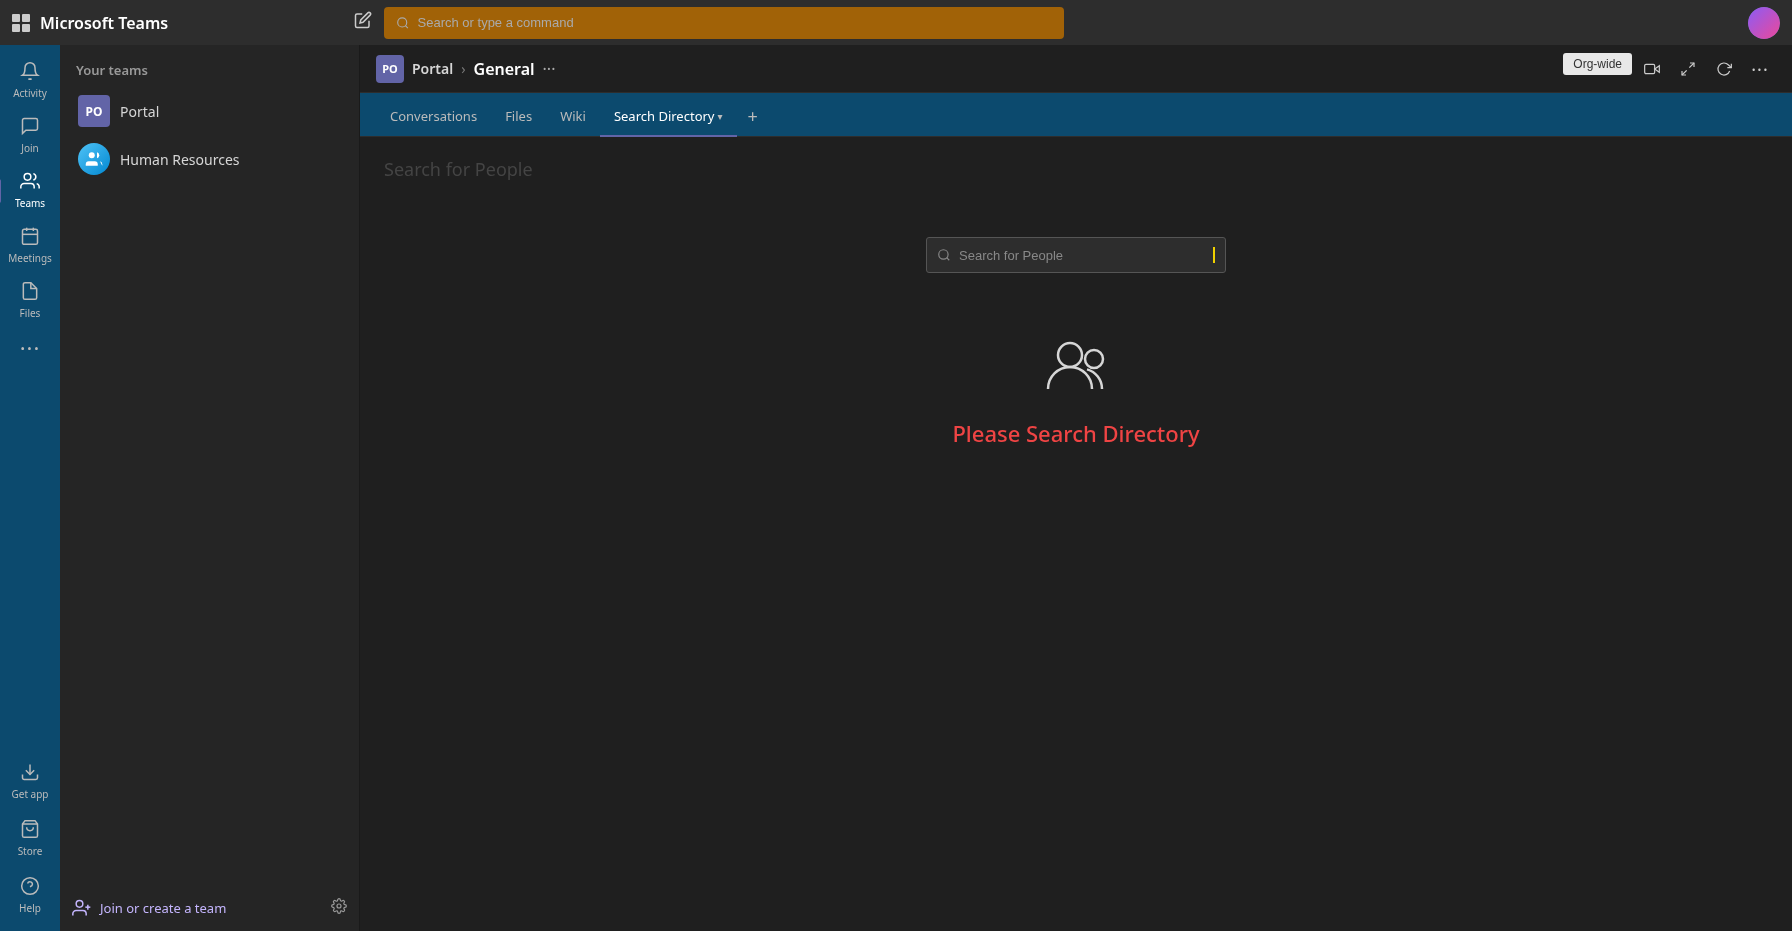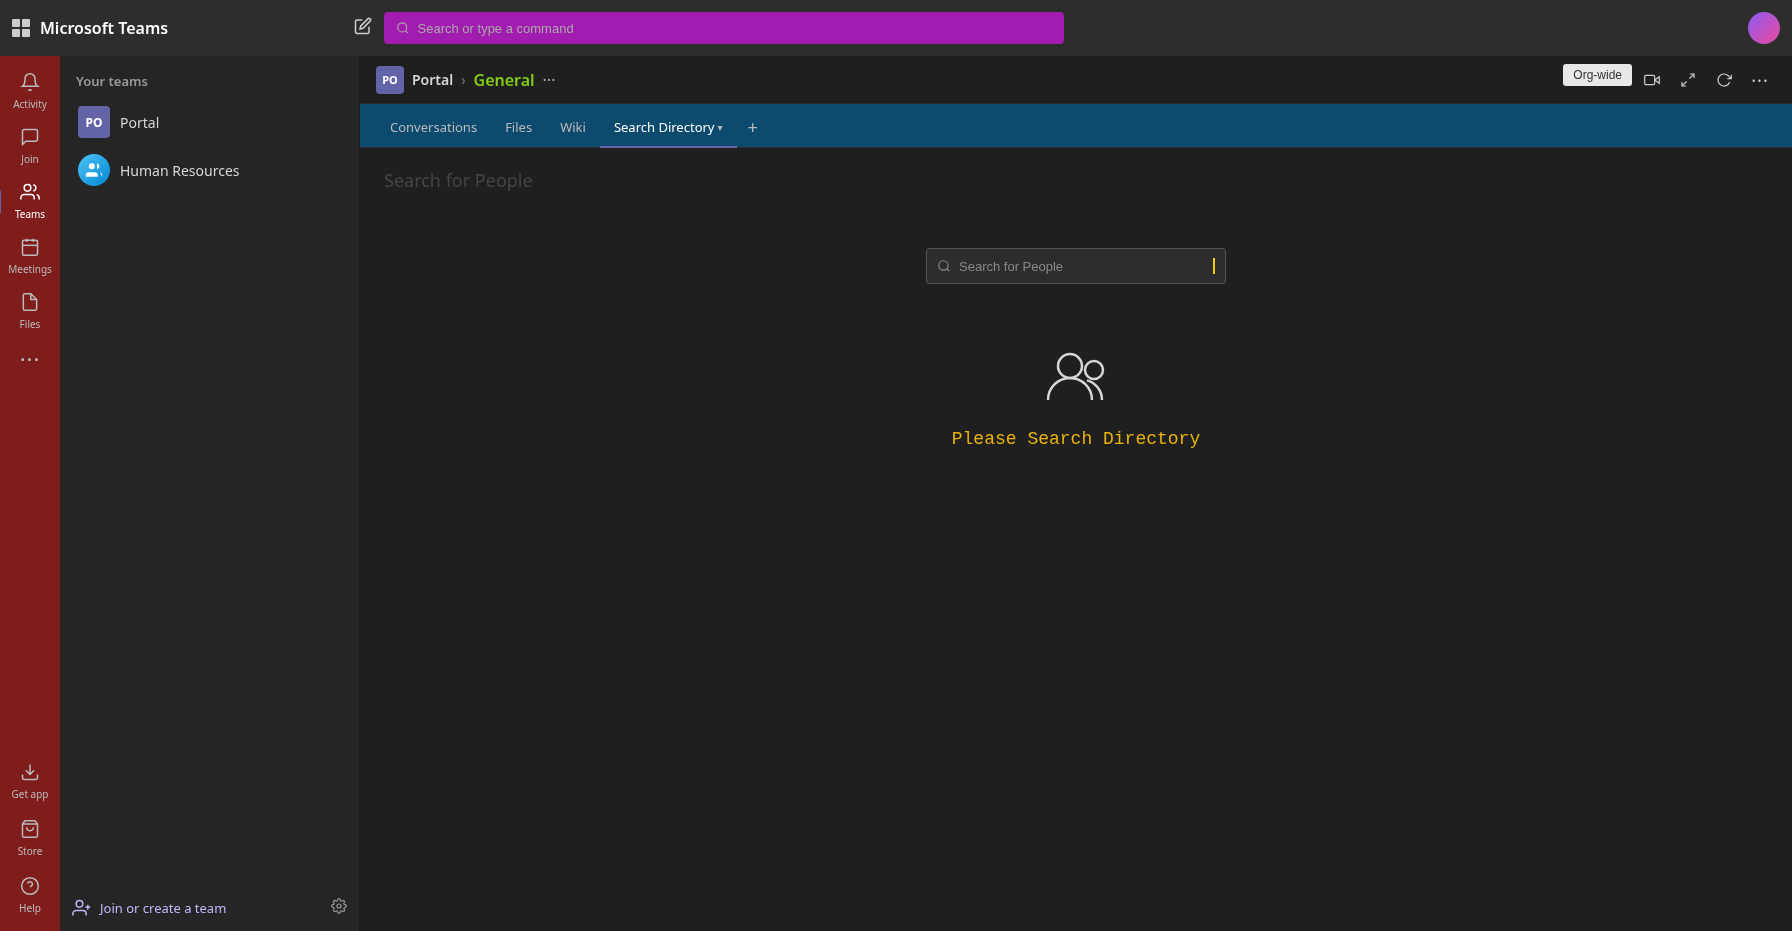--- a/index.html
+++ b/index.html
@@ -9,21 +9,21 @@
       color: #d6d6d6;
       width: 1792px;
       height: 931px;
       overflow: hidden;
       display: flex;
       flex-direction: column;
     }
 
     
     .top-bar {
-      height: 56px;
+      height: 45px;
       background: #2d2d2d;
       display: flex;
       align-items: center;
       padding: 0 12px;
       gap: 12px;
       flex-shrink: 0;
       z-index: 10;
     }
     .top-bar-left {
       display: flex;
@@ -46,21 +46,21 @@
     .compose-icon {
       color: #ccc;
       font-size: 16px;
       cursor: pointer;
       margin-left: auto;
     }
     .search-bar {
       flex: 1;
       max-width: 680px;
       height: 32px;
-      background: #a21caf;
+      background: #a16207;
       border-radius: 4px;
       display: flex;
       align-items: center;
       padding: 0 12px;
       gap: 8px;
     }
     .search-bar input {
       background: none;
       border: none;
       outline: none;
@@ -99,21 +99,21 @@
     
     .main-layout {
       display: flex;
       flex: 1;
       overflow: hidden;
     }
 
     
     .left-nav {
       width: 60px;
-      background: #7f1d1d;
+      background: #0c4a6e;
       display: flex;
       flex-direction: column;
       align-items: center;
       padding: 8px 0;
       flex-shrink: 0;
     }
     .nav-item {
       display: flex;
       flex-direction: column;
       align-items: center;
@@ -256,21 +256,21 @@
     .portal-name {
       color: #d6d6d6;
       font-size: 14px;
       font-weight: 600;
     }
     .breadcrumb-arrow {
       color: #777;
       font-size: 14px;
     }
     .channel-name {
-      color: #84cc16;
+      color: #ffffff;
       font-size: 16px;
       font-weight: 600;
       text-align: right;
     }
     .channel-dots {
       color: #aaa;
       font-size: 16px;
       cursor: pointer;
     }
     .channel-header-right {
@@ -396,24 +396,23 @@
       display: flex;
       flex-direction: column;
       align-items: center;
       gap: 16px;
     }
     .people-icon svg {
       width: 64px;
       height: 64px;
     }
     .please-search-text {
-      font-size: 18px;
-      color: #eab308;
+      font-size: 22px;
+      color: #ef4444;
       font-weight: 500;
-      font-family: Liberation Mono, monospace;
     }
   </style>
 </head>
 <body>
 
 <div class="top-bar">
   <div class="top-bar-left">
     <div class="app-grid-icon">
       <svg width="18" height="18" viewBox="0 0 18 18" fill="currentColor">
         <rect x="0" y="0" width="8" height="8" rx="1"></rect>

